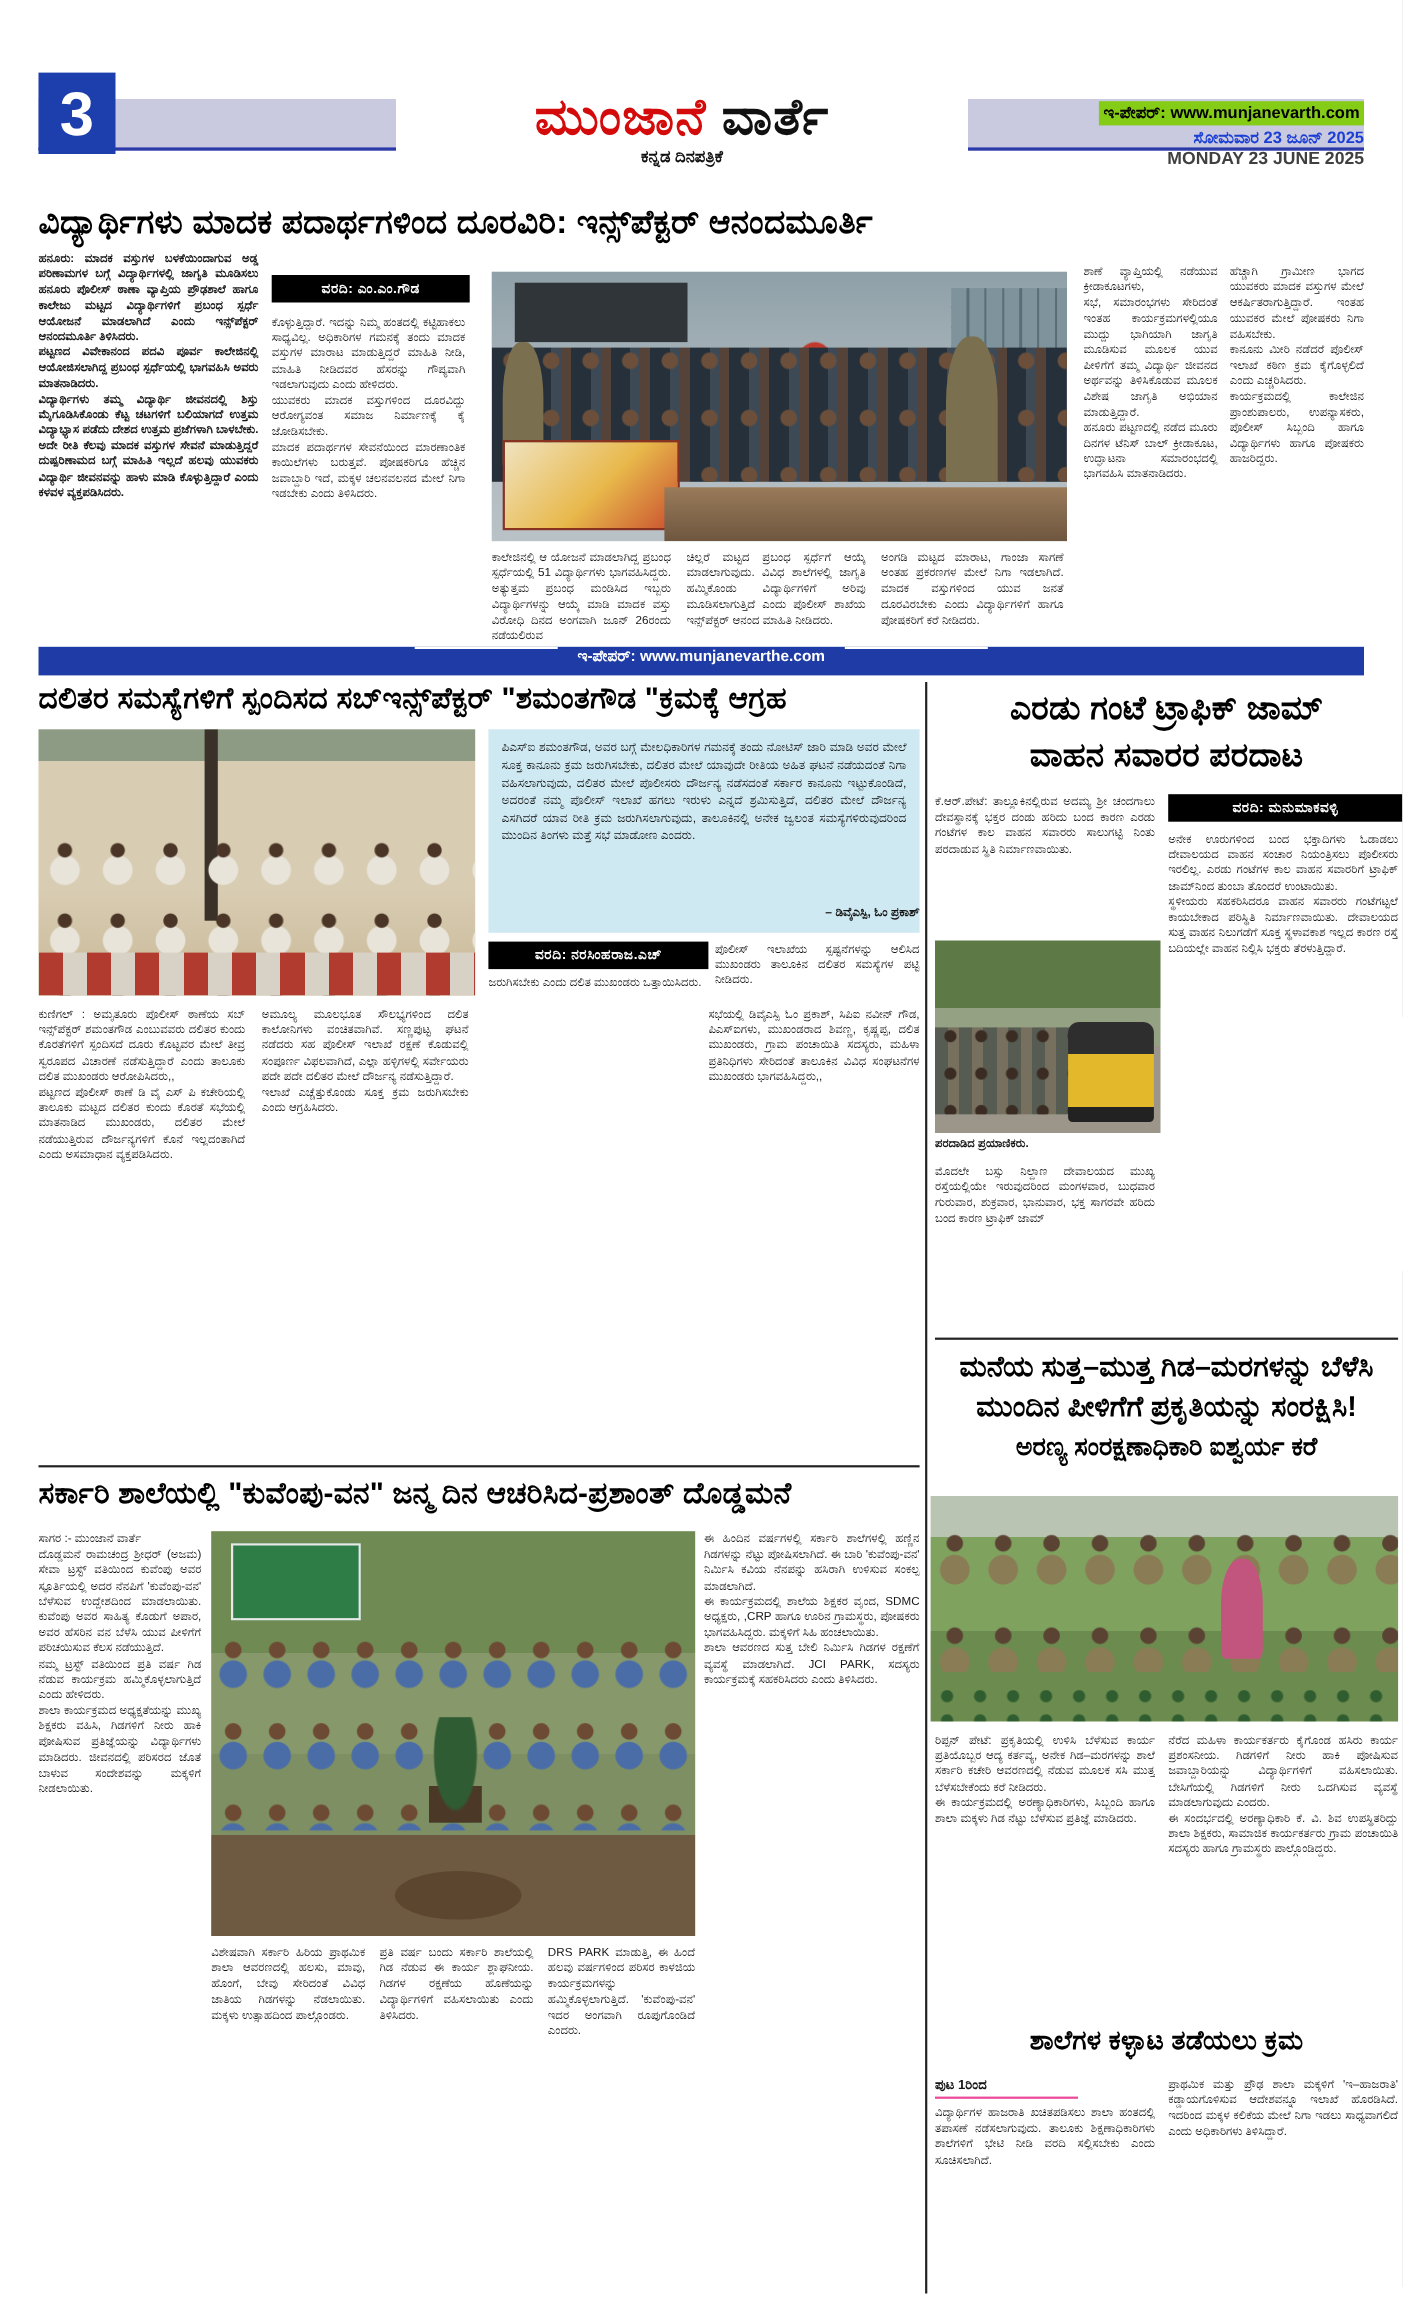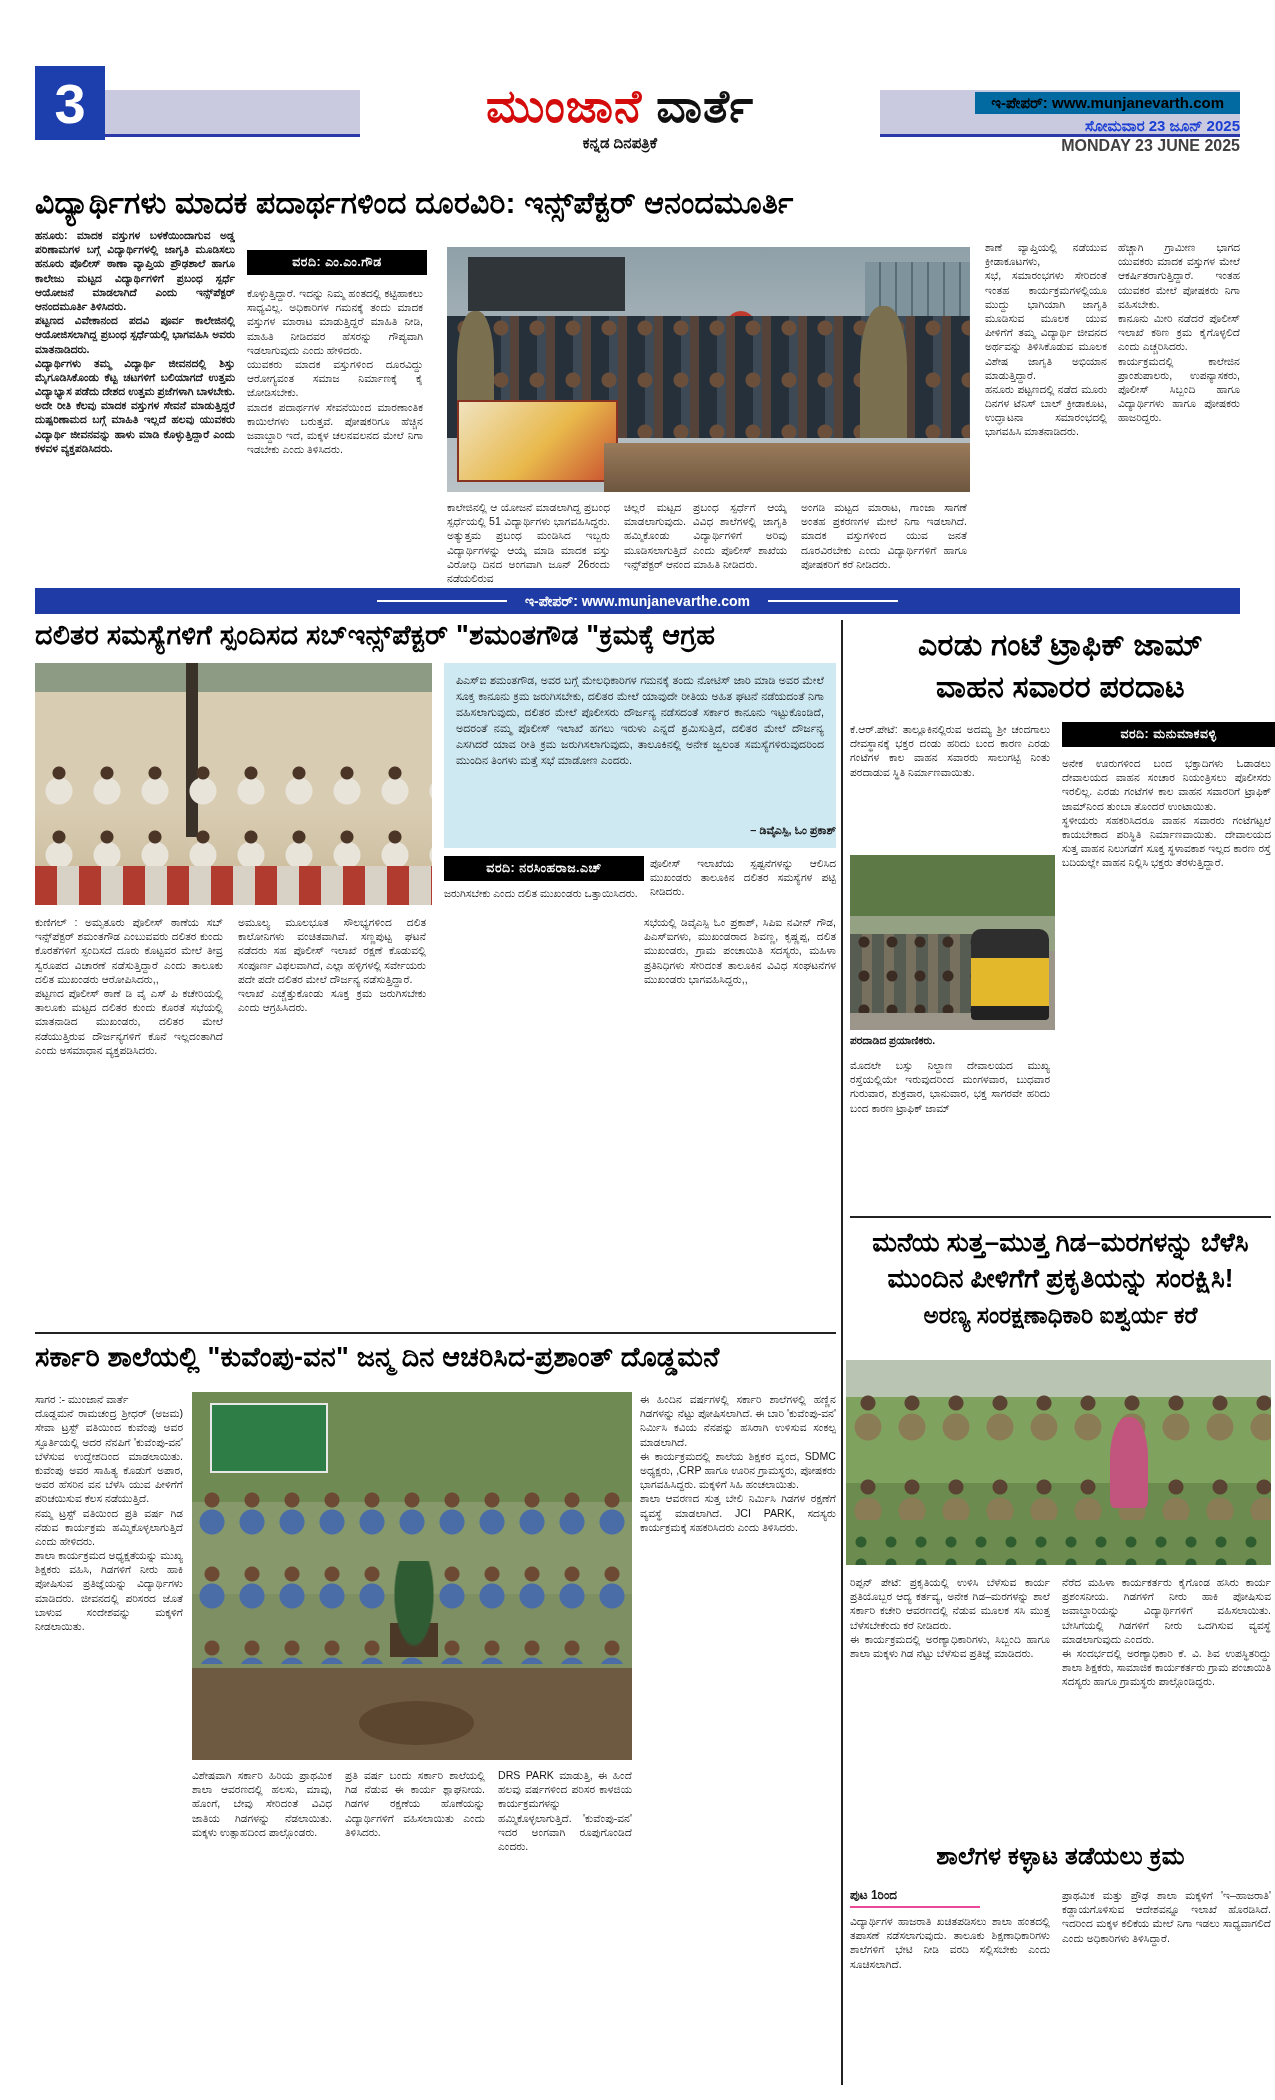--- a/index.html
+++ b/index.html
@@ -7,21 +7,21 @@
         font-family:"Liberation Sans",sans-serif;color:#141414;overflow:hidden;margin:0 auto;}
   .abs{position:absolute;}
   .body-col{position:absolute;font-size:10.6px;line-height:1.34;text-align:justify;
             white-space:pre-line;overflow:hidden;color:#151515;}
   .byline-box{position:absolute;background:#000;color:#fff;font-weight:bold;
               font-size:12.5px;text-align:center;padding:5px 2px;letter-spacing:.5px;}
   .headline{position:absolute;font-weight:bold;color:#000;letter-spacing:.2px;}
   .rule{position:absolute;background:#222;}
   .photo{position:absolute;overflow:hidden;}
   .photo>div{position:absolute;}
-  .bar{position:absolute;background:#1f3ca6;color:#fff;display:flex;align-items:center;
+  .bar{position:absolute;background:#1f3ca6;color:#fff;display:flex;
        justify-content:center;font-weight:bold;font-size:14px;}
   .bar:before,.bar:after{content:"";height:2px;background:#fff;width:130px;margin:0 18px;}
   .quote-box{position:absolute;background:#cfe9f2;padding:10px 12px;font-size:11px;
              line-height:1.45;text-align:justify;white-space:pre-line;overflow:hidden;}
   .quote-attrib{position:absolute;font-size:11px;font-weight:bold;text-align:right;}
   .treebox{position:absolute;text-align:center;font-weight:bold;color:#000;}
   .caption{position:absolute;font-size:10.5px;font-weight:bold;}
 </style>
 </head>
 <body>
@@ -38,21 +38,21 @@
 
   <div class="abs" style="left:360px;top:82px;width:520px;height:86px;background:#fff;text-align:center;">
     <div style="font-size:46px;font-weight:800;line-height:1.05;letter-spacing:1px;">
       <span style="color:#d40b0b;">ಮುಂಜಾನೆ</span>
       <span style="color:#111;">ವಾರ್ತೆ</span>
     </div>
     <div style="font-size:15px;font-weight:bold;margin-top:4px;color:#111;">ಕನ್ನಡ ದಿನಪತ್ರಿಕೆ</div>
   </div>
 
   <div class="abs" style="left:880px;top:92px;width:360px;text-align:right;">
-    <div style="display:inline-block;background:#0369a1;padding:2px 16px;">
+    <div style="display:inline-block;background:#84cc16;padding:2px 4px;">
       <span style="font-size:15px;font-weight:bold;color:#000;">ಇ-ಪೇಪರ್: www.munjanevarth.com</span>
     </div>
     <div style="font-size:15px;font-weight:bold;color:#1b3fd4;margin-top:3px;">ಸೋಮವಾರ 23 ಜೂನ್ 2025</div>
     <div style="font-size:16px;font-weight:bold;color:#404040;margin-top:2px;">MONDAY 23 JUNE 2025</div>
   </div>
 
   <div class="headline" style="left:35px;top:186px;width:1205px;font-size:30px;">ವಿದ್ಯಾರ್ಥಿಗಳು ಮಾದಕ ಪದಾರ್ಥಗಳಿಂದ ದೂರವಿರಿ:  ಇನ್ಸ್‌ಪೆಕ್ಟರ್ ಆನಂದಮೂರ್ತಿ</div>
 
   <div class="body-col" style="left:35px;top:228px;width:200px;height:345px;font-weight:bold;">ಹನೂರು: ಮಾದಕ ವಸ್ತುಗಳ ಬಳಕೆಯಿಂದಾಗುವ ಅಡ್ಡ ಪರಿಣಾಮಗಳ ಬಗ್ಗೆ ವಿದ್ಯಾರ್ಥಿಗಳಲ್ಲಿ ಜಾಗೃತಿ ಮೂಡಿಸಲು ಹನೂರು ಪೊಲೀಸ್ ಠಾಣಾ ವ್ಯಾಪ್ತಿಯ ಪ್ರೌಢಶಾಲೆ ಹಾಗೂ ಕಾಲೇಜು ಮಟ್ಟದ ವಿದ್ಯಾರ್ಥಿಗಳಿಗೆ ಪ್ರಬಂಧ ಸ್ಪರ್ಧೆ ಆಯೋಜನೆ ಮಾಡಲಾಗಿದೆ ಎಂದು ಇನ್ಸ್‌ಪೆಕ್ಟರ್ ಆನಂದಮೂರ್ತಿ ತಿಳಿಸಿದರು.
 ಪಟ್ಟಣದ ವಿವೇಕಾನಂದ ಪದವಿ ಪೂರ್ವ ಕಾಲೇಜಿನಲ್ಲಿ ಆಯೋಜಿಸಲಾಗಿದ್ದ ಪ್ರಬಂಧ ಸ್ಪರ್ಧೆಯಲ್ಲಿ ಭಾಗವಹಿಸಿ ಅವರು ಮಾತನಾಡಿದರು.

